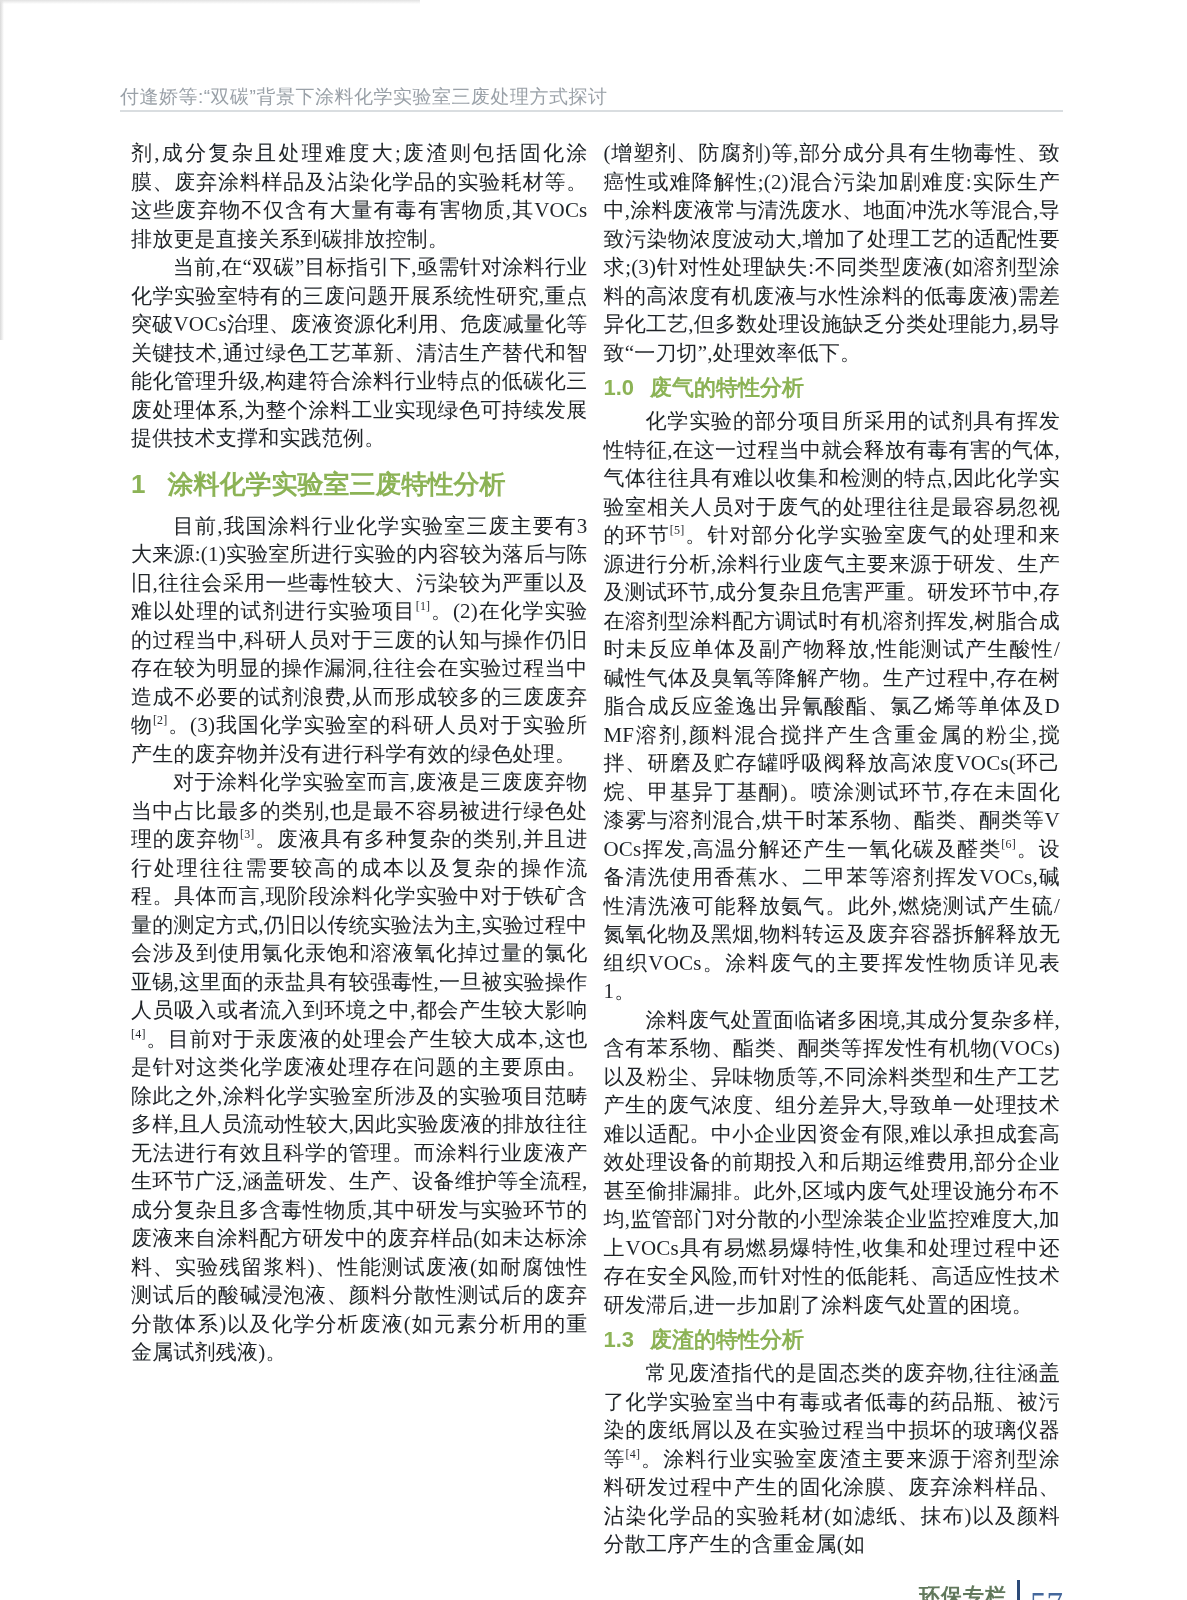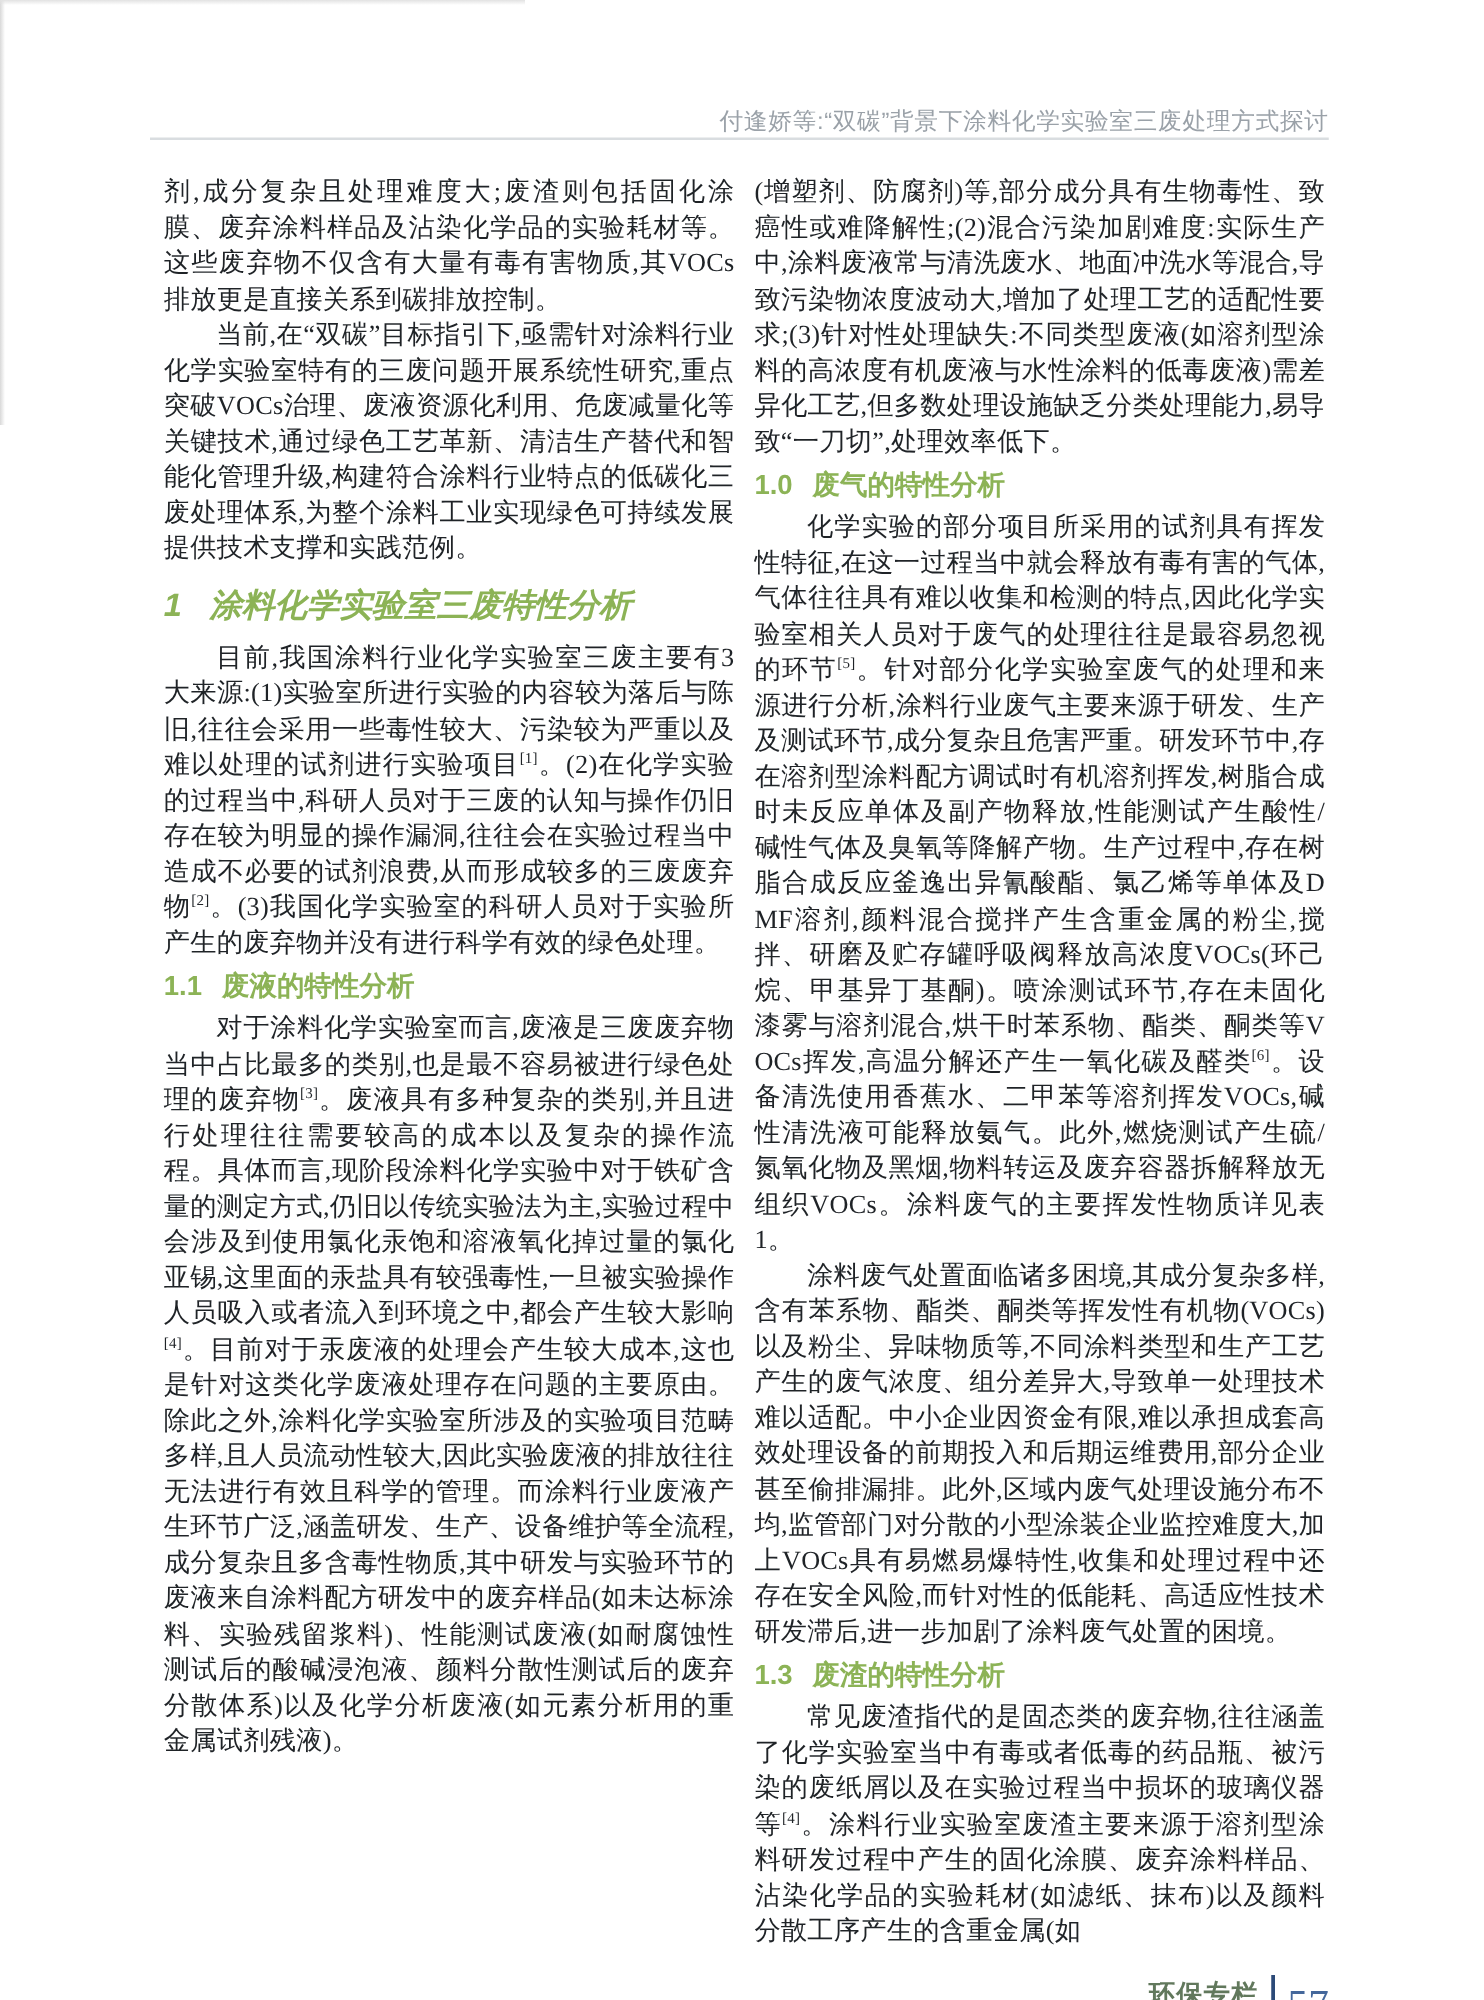--- a/index.html
+++ b/index.html
@@ -23,21 +23,20 @@
   .edge-top {
     position: absolute; left: 0; top: 0; height: 4px; width: 420px;
     background: linear-gradient(to bottom, #e2e2e2, rgba(255,255,255,0));
   }
 
   .page-header {
     position: absolute;
     top: 84px;
     left: 120px;
     right: 124px;
-    text-align: right;
     font-family: "Liberation Sans", "DejaVu Sans", sans-serif;
     font-size: 19px;
     letter-spacing: 0.5px;
     color: var(--header-gray, #9aa1a8);
     white-space: nowrap;
   }
   .header-rule {
     position: absolute;
     top: 110px;
     left: 120px;
@@ -76,21 +75,20 @@
     vertical-align: super;
   }
 
   .sec-h1 {
     font-family: "Liberation Sans", "DejaVu Sans", sans-serif;
     font-weight: bold;
     color: var(--heading-green, #8cb356);
     font-size: 26px;
     line-height: 32px;
     margin: 15px 0 12px 0;
-    font-style: italic;
   }
   .sec-h1 .num { margin-right: 22px; }
   .sec-h2 {
     font-family: "Liberation Sans", "DejaVu Sans", sans-serif;
     font-weight: bold;
     color: var(--heading-green, #8cb356);
     font-size: 22px;
     line-height: 30px;
     margin: 6px 0 4px 0;
   }
@@ -145,21 +143,20 @@
 
 <div class="page-header">付逢娇等:“双碳”背景下涂料化学实验室三废处理方式探讨</div>
 <div class="header-rule"></div>
 
 <div class="content">
   <div class="col">
       <p class="para noindent">剂,成分复杂且处理难度大;废渣则包括固化涂膜、废弃涂料样品及沾染化学品的实验耗材等。这些废弃物不仅含有大量有毒有害物质,其VOCs排放更是直接关系到碳排放控制。</p>
       <p class="para">当前,在“双碳”目标指引下,亟需针对涂料行业化学实验室特有的三废问题开展系统性研究,重点突破VOCs治理、废液资源化利用、危废减量化等关键技术,通过绿色工艺革新、清洁生产替代和智能化管理升级,构建符合涂料行业特点的低碳化三废处理体系,为整个涂料工业实现绿色可持续发展提供技术支撑和实践范例。</p>
       <div class="sec-h1"><span class="num">1</span><span class="ttl">涂料化学实验室三废特性分析</span></div>
       <p class="para">目前,我国涂料行业化学实验室三废主要有3大来源:(1)实验室所进行实验的内容较为落后与陈旧,往往会采用一些毒性较大、污染较为严重以及难以处理的试剂进行实验项目<sup>[1]</sup>。(2)在化学实验的过程当中,科研人员对于三废的认知与操作仍旧存在较为明显的操作漏洞,往往会在实验过程当中造成不必要的试剂浪费,从而形成较多的三废废弃物<sup>[2]</sup>。(3)我国化学实验室的科研人员对于实验所产生的废弃物并没有进行科学有效的绿色处理。</p>
-      <div class="sec-h2"><span class="num">1.1</span><span class="ttl">废液的特性分析</span></div>
       <p class="para">对于涂料化学实验室而言,废液是三废废弃物当中占比最多的类别,也是最不容易被进行绿色处理的废弃物<sup>[3]</sup>。废液具有多种复杂的类别,并且进行处理往往需要较高的成本以及复杂的操作流程。具体而言,现阶段涂料化学实验中对于铁矿含量的测定方式,仍旧以传统实验法为主,实验过程中会涉及到使用氯化汞饱和溶液氧化掉过量的氯化亚锡,这里面的汞盐具有较强毒性,一旦被实验操作人员吸入或者流入到环境之中,都会产生较大影响<sup>[4]</sup>。目前对于汞废液的处理会产生较大成本,这也是针对这类化学废液处理存在问题的主要原由。除此之外,涂料化学实验室所涉及的实验项目范畴多样,且人员流动性较大,因此实验废液的排放往往无法进行有效且科学的管理。而涂料行业废液产生环节广泛,涵盖研发、生产、设备维护等全流程,成分复杂且多含毒性物质,其中研发与实验环节的废液来自涂料配方研发中的废弃样品(如未达标涂料、实验残留浆料)、性能测试废液(如耐腐蚀性测试后的酸碱浸泡液、颜料分散性测试后的废弃分散体系)以及化学分析废液(如元素分析用的重金属试剂残液)。</p>
     </div>
   <div class="col">
       <p class="para noindent">(增塑剂、防腐剂)等,部分成分具有生物毒性、致癌性或难降解性;(2)混合污染加剧难度:实际生产中,涂料废液常与清洗废水、地面冲洗水等混合,导致污染物浓度波动大,增加了处理工艺的适配性要求;(3)针对性处理缺失:不同类型废液(如溶剂型涂料的高浓度有机废液与水性涂料的低毒废液)需差异化工艺,但多数处理设施缺乏分类处理能力,易导致“一刀切”,处理效率低下。</p>
       <div class="sec-h2"><span class="num">1.0</span><span class="ttl">废气的特性分析</span></div>
       <p class="para">化学实验的部分项目所采用的试剂具有挥发性特征,在这一过程当中就会释放有毒有害的气体,气体往往具有难以收集和检测的特点,因此化学实验室相关人员对于废气的处理往往是最容易忽视的环节<sup>[5]</sup>。针对部分化学实验室废气的处理和来源进行分析,涂料行业废气主要来源于研发、生产及测试环节,成分复杂且危害严重。研发环节中,存在溶剂型涂料配方调试时有机溶剂挥发,树脂合成时未反应单体及副产物释放,性能测试产生酸性/碱性气体及臭氧等降解产物。生产过程中,存在树脂合成反应釜逸出异氰酸酯、氯乙烯等单体及DMF溶剂,颜料混合搅拌产生含重金属的粉尘,搅拌、研磨及贮存罐呼吸阀释放高浓度VOCs(环己烷、甲基异丁基酮)。喷涂测试环节,存在未固化漆雾与溶剂混合,烘干时苯系物、酯类、酮类等VOCs挥发,高温分解还产生一氧化碳及醛类<sup>[6]</sup>。设备清洗使用香蕉水、二甲苯等溶剂挥发VOCs,碱性清洗液可能释放氨气。此外,燃烧测试产生硫/氮氧化物及黑烟,物料转运及废弃容器拆解释放无组织VOCs。涂料废气的主要挥发性物质详见表1。</p>
       <p class="para">涂料废气处置面临诸多困境,其成分复杂多样,含有苯系物、酯类、酮类等挥发性有机物(VOCs)以及粉尘、异味物质等,不同涂料类型和生产工艺产生的废气浓度、组分差异大,导致单一处理技术难以适配。中小企业因资金有限,难以承担成套高效处理设备的前期投入和后期运维费用,部分企业甚至偷排漏排。此外,区域内废气处理设施分布不均,监管部门对分散的小型涂装企业监控难度大,加上VOCs具有易燃易爆特性,收集和处理过程中还存在安全风险,而针对性的低能耗、高适应性技术研发滞后,进一步加剧了涂料废气处置的困境。</p>
       <div class="sec-h2"><span class="num">1.3</span><span class="ttl">废渣的特性分析</span></div>
       <p class="para">常见废渣指代的是固态类的废弃物,往往涵盖了化学实验室当中有毒或者低毒的药品瓶、被污染的废纸屑以及在实验过程当中损坏的玻璃仪器等<sup>[4]</sup>。涂料行业实验室废渣主要来源于溶剂型涂料研发过程中产生的固化涂膜、废弃涂料样品、沾染化学品的实验耗材(如滤纸、抹布)以及颜料分散工序产生的含重金属(如</p>
     </div>

